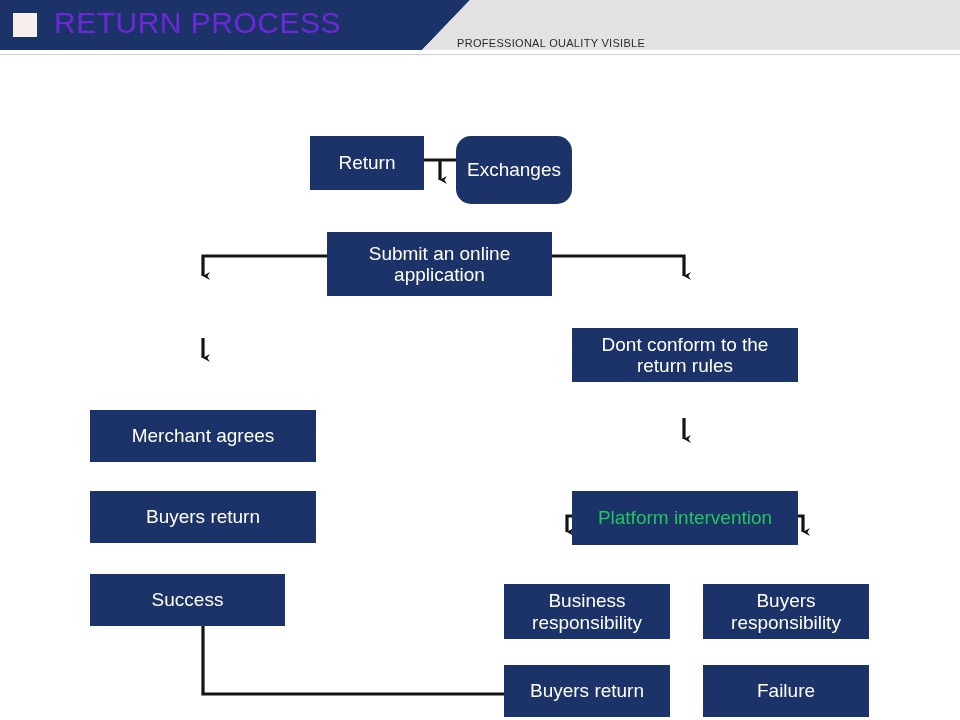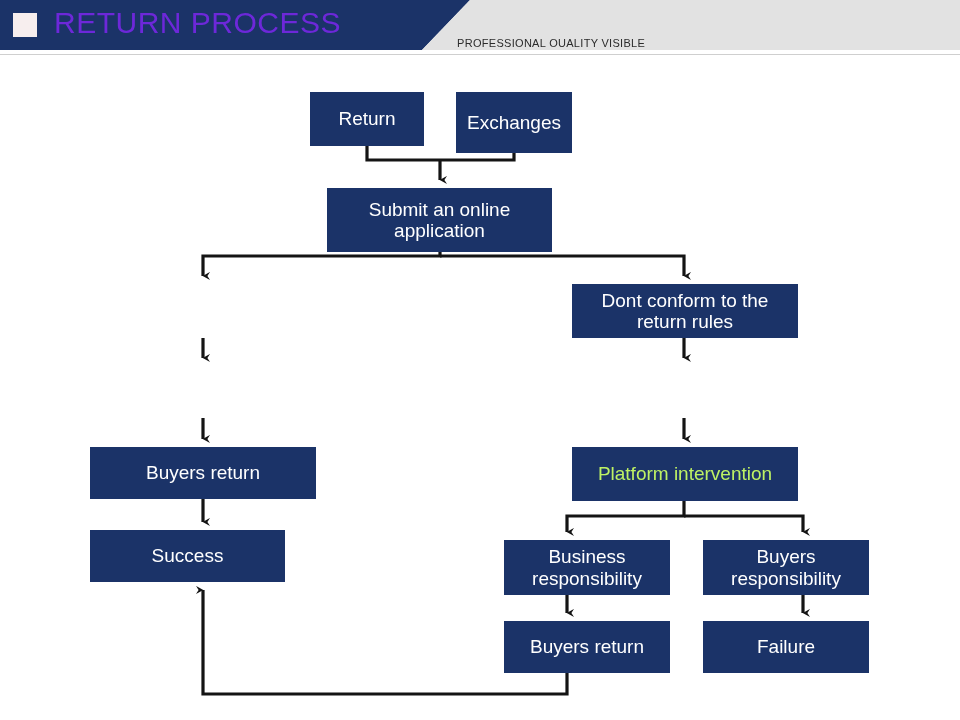--- a/index.html
+++ b/index.html
@@ -79,22 +79,23 @@
     background: #1b3368;
     color: #ffffff;
     display: flex;
     align-items: center;
     justify-content: center;
     text-align: center;
     font-size: 19px;
     line-height: 1.13;
     box-sizing: border-box;
     padding: 2px 6px;
+    margin-top: 44px;
   }
-  .node-box.accent { color: #bef264; }
+  .node-box.accent { color: #22c55e; }
   .node-box .lbl { display: block; width: 100%; }
 </style>
 </head>
 <body>
 
 <div id="header-bar">
   <div class="hdr-blue"></div>
   <div class="hdr-gray"></div>
   <div class="hdr-square"></div>
   <div class="hdr-title">RETURN PROCESS</div>
@@ -135,33 +136,36 @@
       <path d="M803,595 L803,613" marker-end="url(#arrowhead)"></path>
 
       <path d="M567,673 L567,694 L203,694 L203,590" marker-end="url(#arrowhead-up)"></path>
     </g>
   </svg>
 
   <div class="node-box" style="left:310px;top:92px;width:114px;height:54px;">
     <span class="lbl">Return</span>
   </div>
 
-  <div class="node-box" style="left:456px;top:92px;width:116px;height:61px;">
+  <div class="node-box" style="left:456px;top:92px;width:116px;height:68px;border-radius:15px;">
     <span class="lbl">Exchanges</span>
   </div>
 
   <div class="node-box" style="left:327px;top:188px;width:225px;height:64px;">
     <span class="lbl">Submit an online application</span>
   </div>
 
 
   <div class="node-box" style="left:572px;top:284px;width:226px;height:54px;">
     <span class="lbl">Dont conform to the return rules</span>
   </div>
 
+  <div class="node-box" style="left:90px;top:366px;width:226px;height:52px;">
+    <span class="lbl">Merchant agrees</span>
+  </div>
 
 
   <div class="node-box" style="left:90px;top:447px;width:226px;height:52px;">
     <span class="lbl">Buyers return</span>
   </div>
 
   <div class="node-box accent" style="left:572px;top:447px;width:226px;height:54px;">
     <span class="lbl">Platform intervention</span>
   </div>
 

